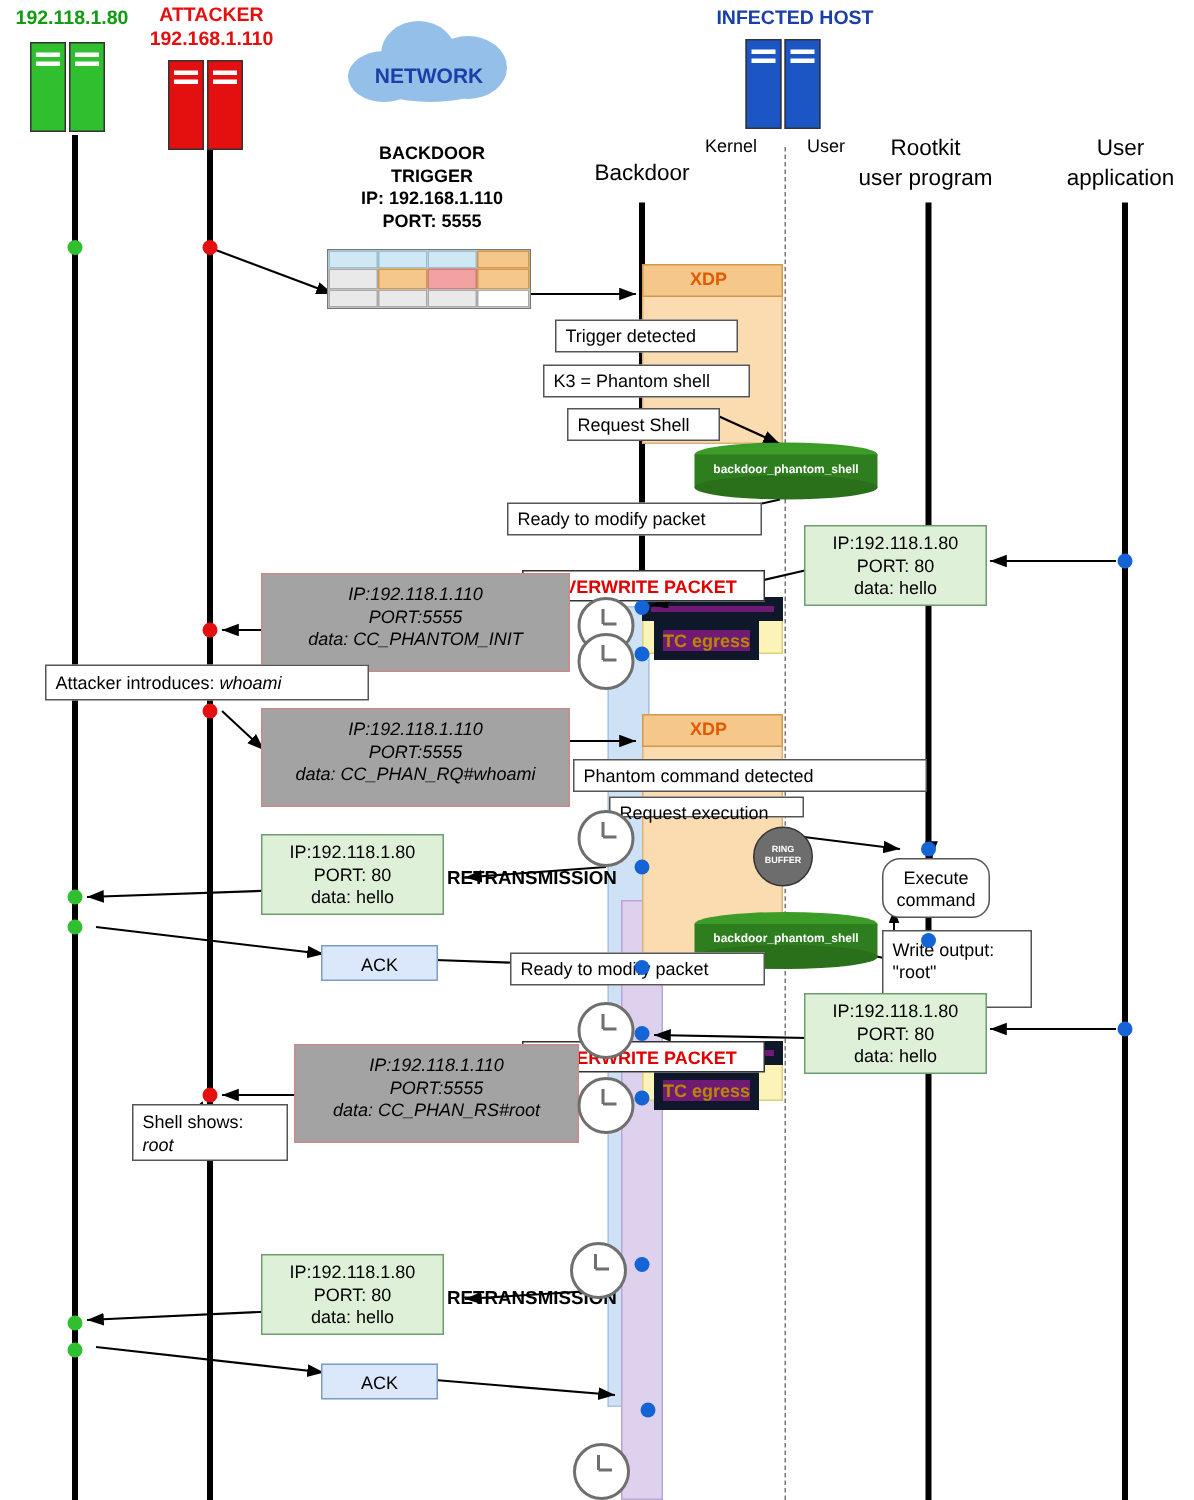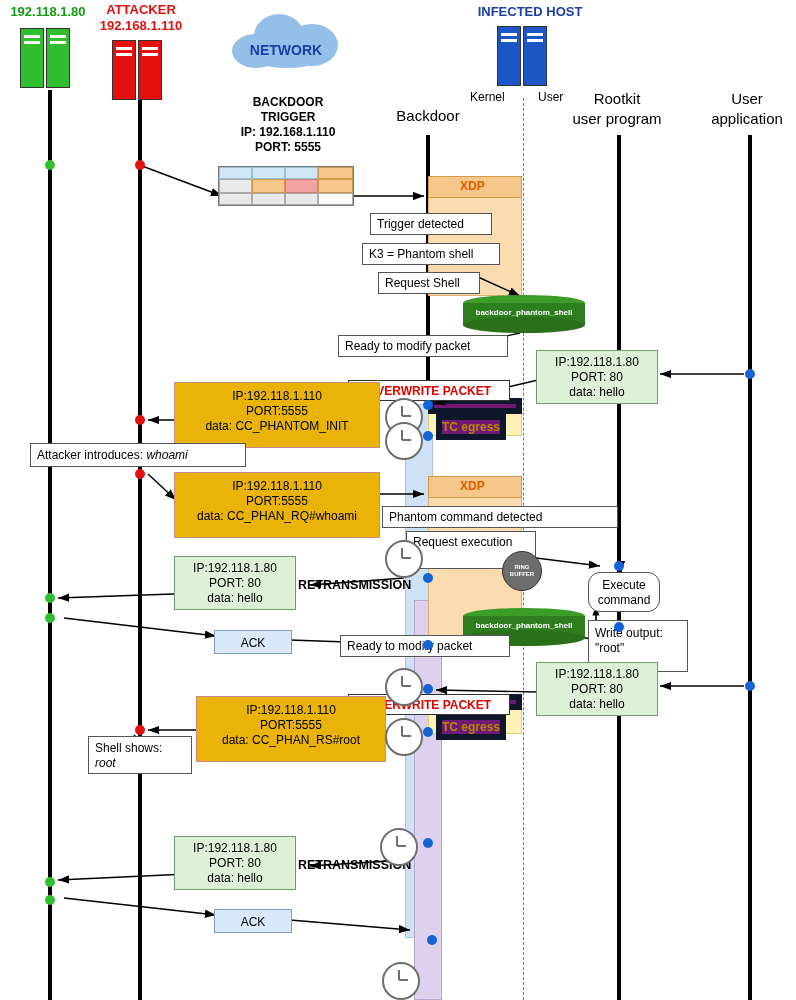--- a/index.html
+++ b/index.html
@@ -28,21 +28,21 @@
 
   
   .cloud{position:absolute;}
   .cloud .c{position:absolute;background:#93bfe8;border-radius:50%;}
   .cloud .txt{position:absolute;width:100%;text-align:center;color:#1a3fa8;font-weight:bold;font-size:14px;}
 
   
   .box{position:absolute;border:1px solid #555;background:#fff;font-size:12px;
        padding:3px 6px;box-sizing:border-box;line-height:1.25;}
   .box.green{background:#dff0d8;border-color:#6d9d6d;}
-  .box.red{background:#eab308;border-color:#c98a8a;}
+  .box.red{background:#a3a3a3;border-color:#c98a8a;font-style:italic;}
   .box.blue{background:#dbe8fb;border-color:#7d9dc7;}
   .box.white{background:#fff;border-color:#555;}
   .box.overwrite{background:#fff;border-color:#333;color:#e00000;font-weight:bold;}
 
   
   .region{position:absolute;box-sizing:border-box;}
   .xdp{background:#f6c78a;border:1px solid #d09a4e;}
   .xdpbody{background:#fbdcb0;border:1px solid #dcb177;}
   .tc{background:#701a75;border:6px solid #0f172a;}
   .tcbody{background:#fbf3b8;border:1px solid #ded07a;}
@@ -275,21 +275,21 @@
   <span>Attacker introduces: </span><span style="font-style:italic;">whoami</span>
 </div>
 
 <div class="box red" style="left:174px;top:472px;width:206px;height:66px;padding-top:6px;">
   <div class="ctr">IP:192.118.1.110</div>
   <div class="ctr">PORT:5555</div>
   <div class="ctr">data: CC_PHAN_RQ#whoami</div>
 </div>
 
 <div class="box white" style="left:382px;top:506px;width:236px;height:22px;">Phantom command detected</div>
-<div class="box white" style="left:406px;top:531px;width:130px;height:38px;">Request execution</div>
+<div class="box white" style="left:406px;top:531px;width:130px;height:14px;">Request execution</div>
 
 <div class="ring" style="left:502px;top:551px;">
   <div class="t"><span>RING</span><br><span>BUFFER</span></div>
 </div>
 
 <div class="box white" style="left:588px;top:572px;width:72px;height:40px;padding-top:5px;border-radius:12px;">
   <div class="ctr">Execute</div>
   <div class="ctr">command</div>
 </div>
 

